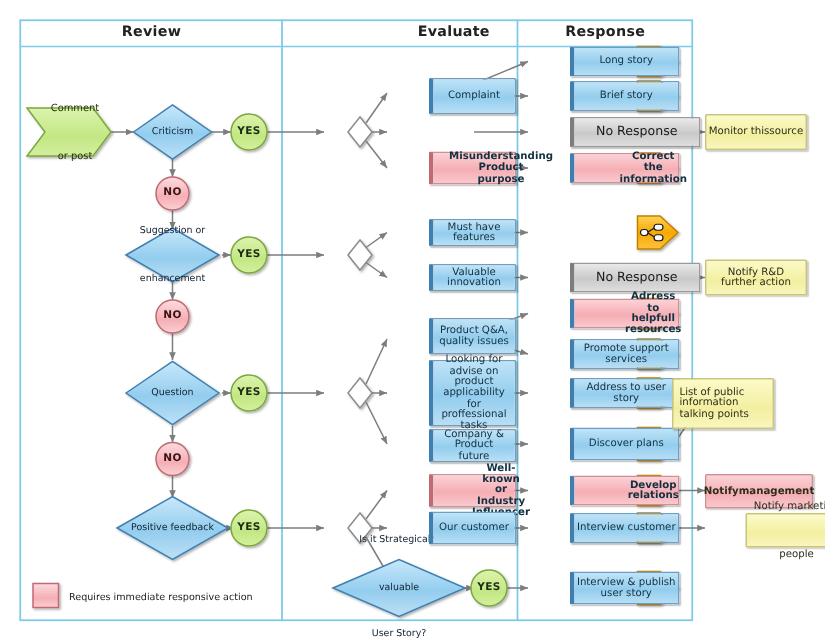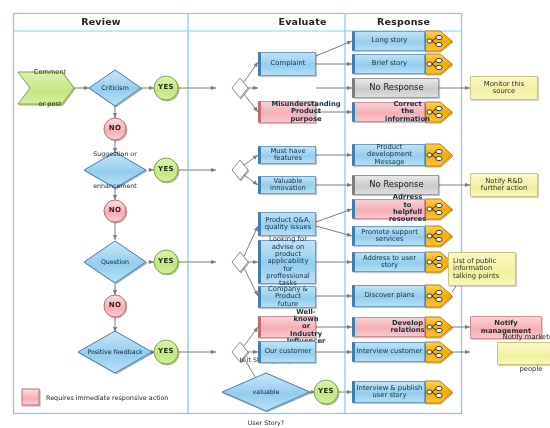--- a/index.html
+++ b/index.html
@@ -9,21 +9,21 @@
   }
   #stage{position:absolute;left:0;top:0;width:550px;height:428px;}
   svg{display:block;}
   .nd{position:absolute;box-sizing:border-box;display:flex;align-items:center;
       justify-content:center;text-align:center;line-height:1.08;}
   .hdr{position:absolute;font-size:9.5px;font-weight:bold;color:#222;
        text-align:center;letter-spacing:.2px;}
   
   .box{border:1px solid #6c9fc4;border-left:3px solid #3f7fb0;
        border-radius:1px;font-size:6.8px;color:#12303f;
-       box-shadow:1px 1px 1px rgba(0,0,0,.25);}
+       box-shadow:1px 1px 1px rgba(0,0,0,.25);margin-left:28px;}
   .blue{background:linear-gradient(180deg,#bfe3f7 0%,#93cdee 55%,#b7def5 100%);}
   .pink{background:linear-gradient(180deg,#fbd2d6 0%,#f5aeb4 55%,#f9c8cd 100%);
         border:1px solid #d08f95;border-left:3px solid #c06b74;font-weight:bold;padding-left:36px;}
   .grey{background:linear-gradient(180deg,#e9e9e9 0%,#c9c9c9 55%,#dedede 100%);
         border:1px solid #9a9a9a;border-left:3px solid #7d7d7d;
         font-size:8.4px;color:#1a1a1a;}
   
   .resp{border-left:3px solid #3f7fb0;}
   
   .note{background:linear-gradient(180deg,#fcfbc8 0%,#f3efa0 60%,#f8f6bd 100%);
@@ -375,56 +375,52 @@
   </div>
   <div class="nd box blue" style="left:258px;top:341px;width:58px;height:22px;">Our customer</div>
 
   <div class="nd box blue resp" style="left:352px;top:31px;width:73px;height:20px;">Long story</div>
   <div class="nd box blue resp" style="left:352px;top:54px;width:73px;height:20px;">Brief story</div>
   <div class="nd box grey" style="left:352px;top:78px;width:87px;height:20px;">No Response</div>
   <div class="nd box pink resp" style="left:352px;top:102px;width:73px;height:20px;flex-direction:column;">
     <span>Correct the</span>
     <span>information</span>
   </div>
-  <div class="nd box blue resp" style="left:352px;top:144px;width:73px;height:22px;flex-direction:column;">
-    <span>Product development</span>
-    <span>Message</span>
-  </div>
   <div class="nd box grey" style="left:352px;top:175px;width:87px;height:20px;">No Response</div>
   <div class="nd box pink resp" style="left:352px;top:199px;width:73px;height:20px;flex-direction:column;">
     <span>Adrress to helpfull</span>
     <span>resources</span>
   </div>
   <div class="nd box blue resp" style="left:352px;top:226px;width:73px;height:20px;flex-direction:column;">
     <span>Promote support</span>
     <span>services</span>
   </div>
   <div class="nd box blue resp" style="left:352px;top:252px;width:73px;height:20px;">Address to user story</div>
   <div class="nd box blue resp" style="left:352px;top:285px;width:73px;height:22px;">Discover plans</div>
   <div class="nd box pink resp" style="left:352px;top:317px;width:73px;height:20px;">Develop relations</div>
   <div class="nd box blue resp" style="left:352px;top:342px;width:73px;height:20px;">Interview customer</div>
   <div class="nd box blue resp" style="left:352px;top:381px;width:73px;height:22px;flex-direction:column;">
     <span>Interview &amp; publish</span>
     <span>user story</span>
   </div>
 
-  <div class="nd note" style="left:470px;top:76px;width:68px;height:24px;flex-direction:column;text-align:center;">
+  <div class="nd note" style="left:470px;top:76px;width:68px;height:24px;flex-direction:row;text-align:center;">
     <span>Monitor this</span>
     <span>source</span>
   </div>
   <div class="nd note" style="left:470px;top:173px;width:68px;height:24px;flex-direction:column;">
     <span>Notify R&amp;D</span>
     <span>further action</span>
   </div>
   <div class="nd note" style="left:448px;top:252px;width:68px;height:34px;flex-direction:column;align-items:flex-start;padding-left:4px;">
     <span>List of public</span>
     <span>information</span>
     <span>talking points</span>
   </div>
-  <div class="nd note notepink" style="left:470px;top:316px;width:72px;height:23px;flex-direction:column;">
+  <div class="nd note notepink" style="left:470px;top:316px;width:72px;height:23px;">
     <span>Notify</span>
     <span>management</span>
   </div>
   <div class="nd note" style="left:497px;top:342px;width:68px;height:23px;flex-direction:column;gap:24px;">
     <span>Notify marketing</span>
     <span>people</span>
   </div>
 
   <div class="legtxt" style="left:46px;top:394px;">Requires immediate responsive action</div>
 

